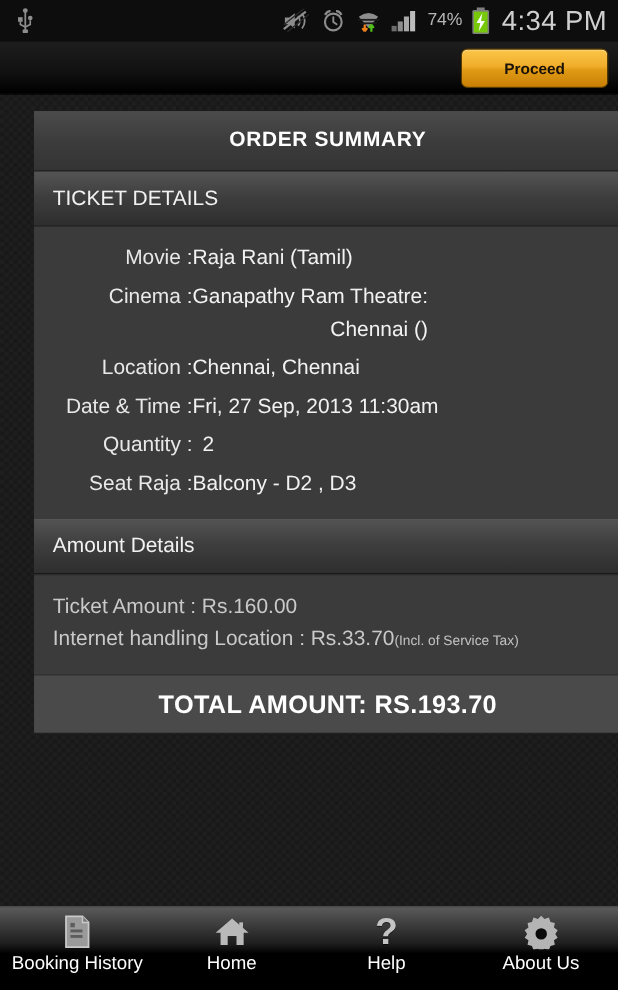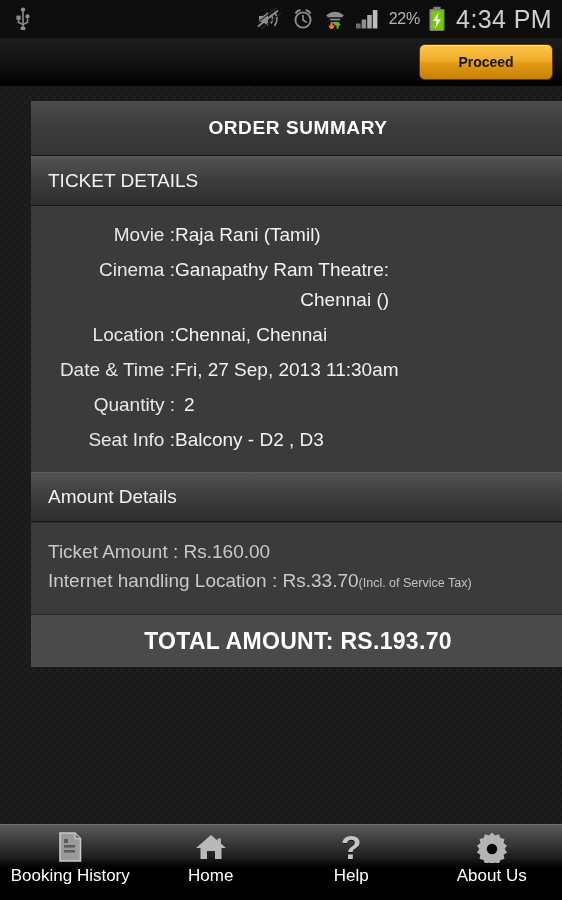--- a/index.html
+++ b/index.html
@@ -315,21 +315,21 @@
 
       <span class="sb-icon">
         <svg width="26" height="22" viewBox="0 0 26 22">
           <rect x="1" y="15.5" width="4.6" height="5" fill="#6c6c6c"></rect>
           <rect x="6.6" y="11.5" width="4.6" height="9" fill="#8d8d8d"></rect>
           <rect x="12.2" y="7" width="4.6" height="13.5" fill="#a9a9a9"></rect>
           <rect x="17.8" y="2" width="4.6" height="18.5" fill="#bdbdbd"></rect>
         </svg>
       </span>
 
-      <span class="sb-batt-pct">22%</span>
+      <span class="sb-batt-pct">74%</span>
 
       <span class="sb-icon">
         <svg width="18" height="26" viewBox="0 0 18 26">
           <rect x="5.4" y="0.8" width="7.2" height="2.4" fill="#7e7e7e"></rect>
           <rect x="1.4" y="3" width="15.2" height="22" rx="1.4" fill="#7e7e7e"></rect>
           <rect x="2.8" y="4.6" width="12.4" height="19" fill="#78c80a"></rect>
           <path d="M10.5 6 L5.2 15 H8.6 L7.2 22.4 L12.8 13.2 H9.3 Z" fill="#ffffff"></path>
         </svg>
       </span>
 
@@ -369,21 +369,21 @@
         </div>
         <div class="detail-row">
           <div class="detail-label">Date &amp; Time :</div>
           <div class="detail-value">Fri, 27 Sep, 2013  11:30am</div>
         </div>
         <div class="detail-row">
           <div class="detail-label">Quantity :</div>
           <div class="detail-value indent">2</div>
         </div>
         <div class="detail-row">
-          <div class="detail-label">Seat Info :</div>
+          <div class="detail-label">Seat Raja :</div>
           <div class="detail-value">Balcony - D2 , D3</div>
         </div>
       </div>
 
       <div class="section-head">Amount Details</div>
 
       <div class="amount-body">
         <div class="amount-line">Ticket Amount : Rs.160.00</div>
         <div class="amount-line"><span>Internet handling Location : Rs.33.70</span><span class="amount-sub">(Incl. of Service Tax)</span></div>
       </div>

